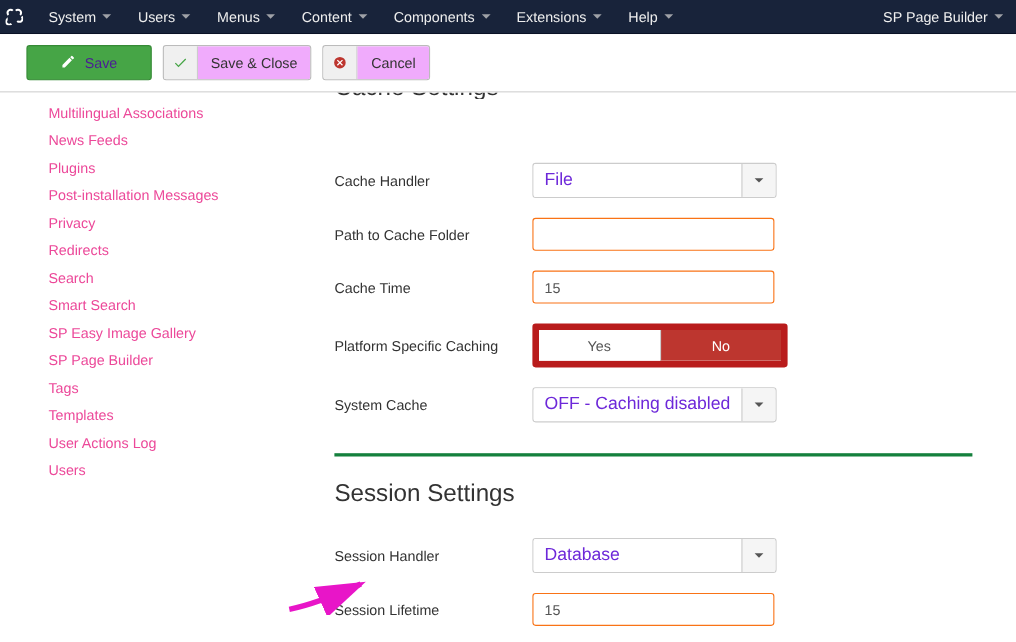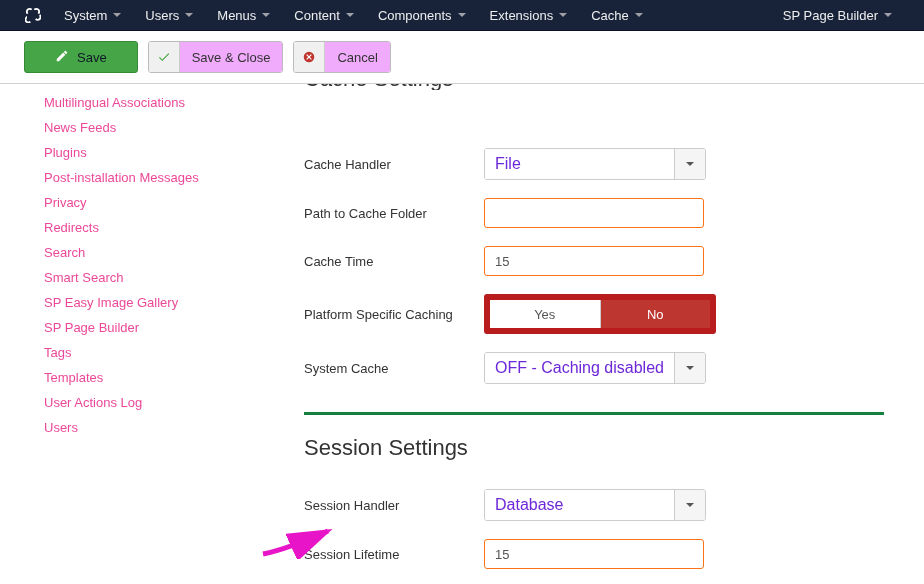--- a/index.html
+++ b/index.html
@@ -14,21 +14,21 @@
     overflow: hidden;
   }
 
   
   .navbar {
     display: flex;
     align-items: center;
     height: 30px;
     background: #18233a;
     color: #fff;
-    padding: 0 20px;
+    padding: 0 0;
     border-bottom: 1px solid #0a1226;
   }
   .navbar .brand-icon {
     width: 18px;
     height: 18px;
     display: inline-flex;
     align-items: center;
     justify-content: center;
     margin: 0 10px 0 4px;
   }
@@ -73,21 +73,21 @@
     height: 30px;
     padding: 0 12px;
     cursor: pointer;
     background: #f5f5f5;
     font-size: 13px;
     color: #333;
   }
   .btn-success {
     background: #46a546;
     border-color: #368a36;
-    color: #0f172a;
+    color: #4c1d95;
   }
   .btn-success .icon { margin-right: 8px; }
   .btn-link-group {
     display: inline-flex;
     border: 1px solid #bbb;
     border-radius: 3px;
     overflow: hidden;
   }
   .btn-icon-seg {
     display: inline-flex;
@@ -262,21 +262,21 @@
     </span>
   <span class="nav-item">
       <span>Components</span>
       <span class="caret"></span>
     </span>
   <span class="nav-item">
       <span>Extensions</span>
       <span class="caret"></span>
     </span>
   <span class="nav-item">
-      <span>Cache</span>
+      <span>Help</span>
       <span class="caret"></span>
     </span>
   <span class="nav-spacer"></span>
   <span class="nav-item">
       <span>SP Page Builder</span>
       <span class="caret"></span>
     </span>
 </div>
 
 <div class="toolbar">

